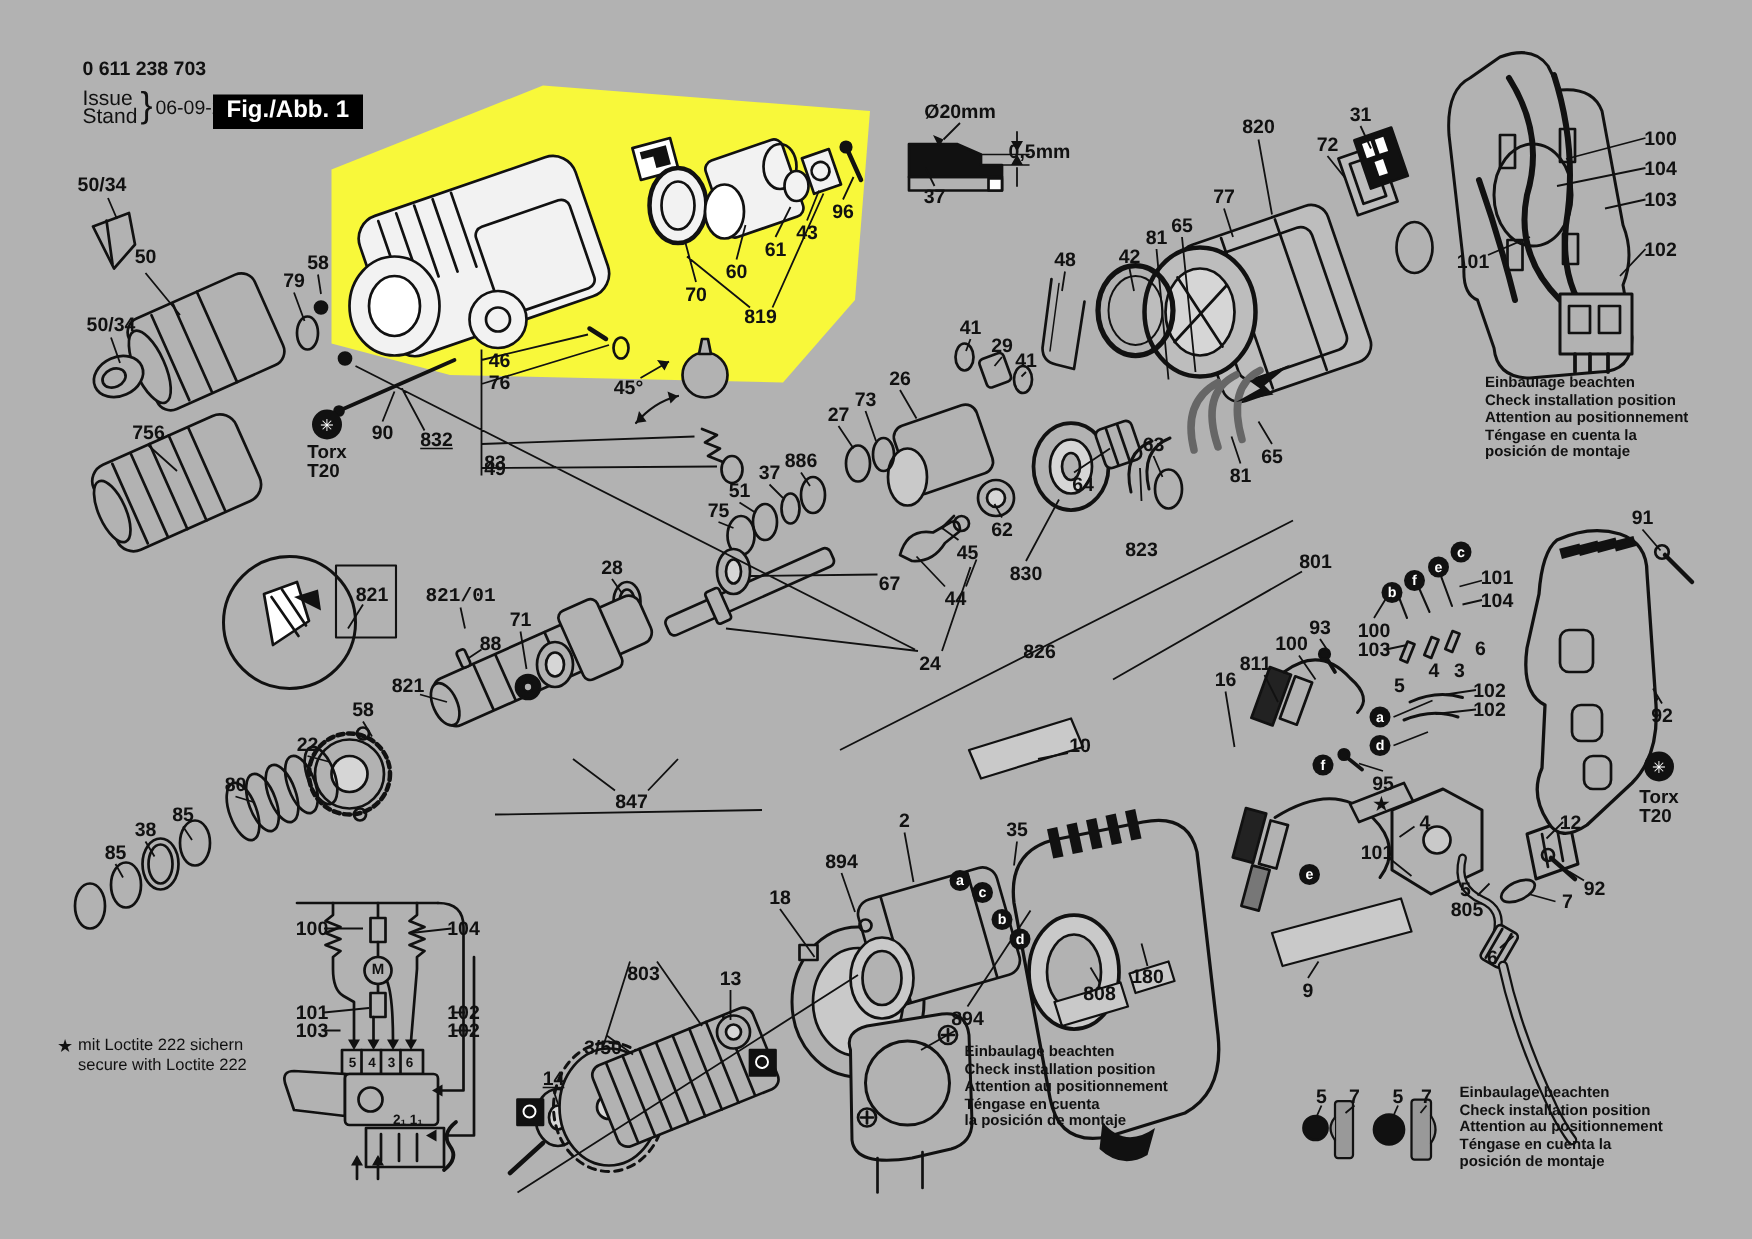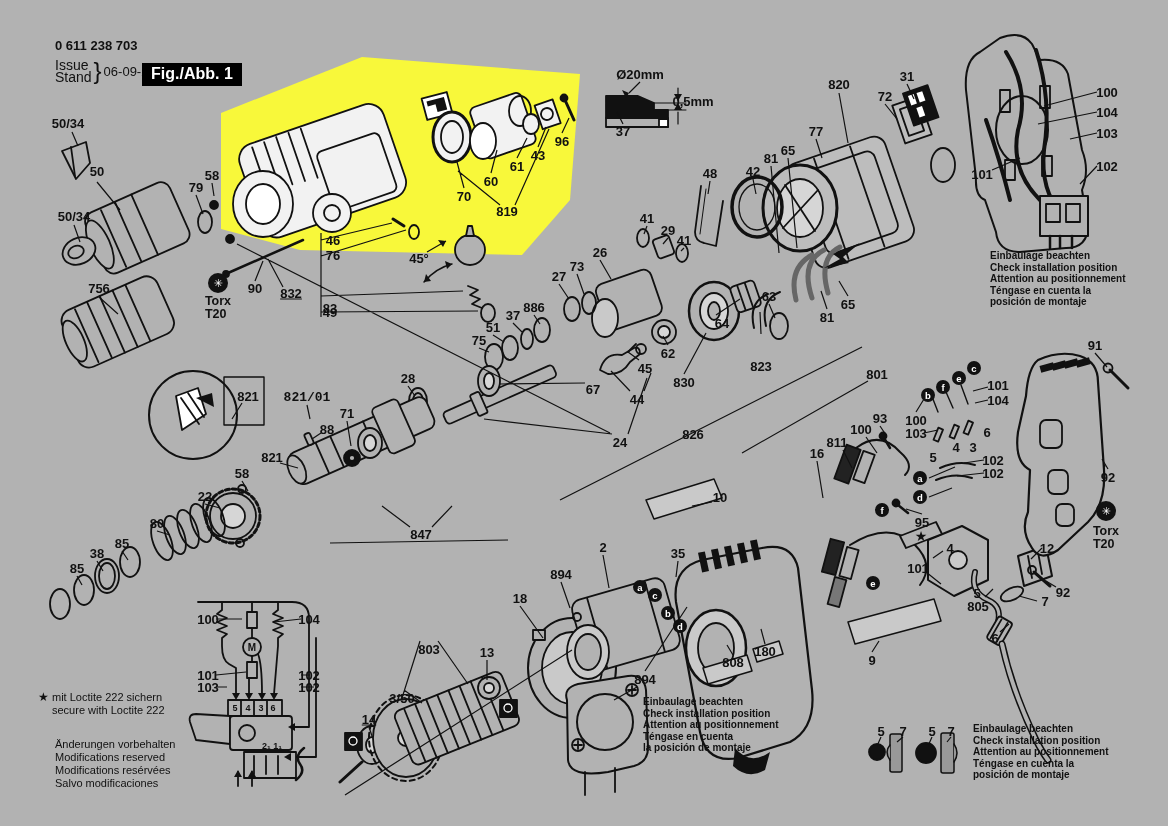--- a/index.html
+++ b/index.html
@@ -634,21 +634,15 @@
         <div>Check installation position</div>
         <div>Attention au positionnement</div>
         <div>Téngase en cuenta la</div>
         <div>posición de montaje</div>
       </div>
       <div class="loct" style="left: 52px; top: 691px;">
         <span class="st">★</span>
         <div>mit Loctite 222 sichern</div>
         <div>secure with Loctite 222</div>
       </div>
-      <div class="plain" style="left: 55px; top: 738px;">
-        <div>Änderungen vorbehalten</div>
-        <div>Modifications reserved</div>
-        <div>Modifications resérvées</div>
-        <div>Salvo modificaciones</div>
-      </div>
     </div>
 
 </div>
 
 </body></html>

